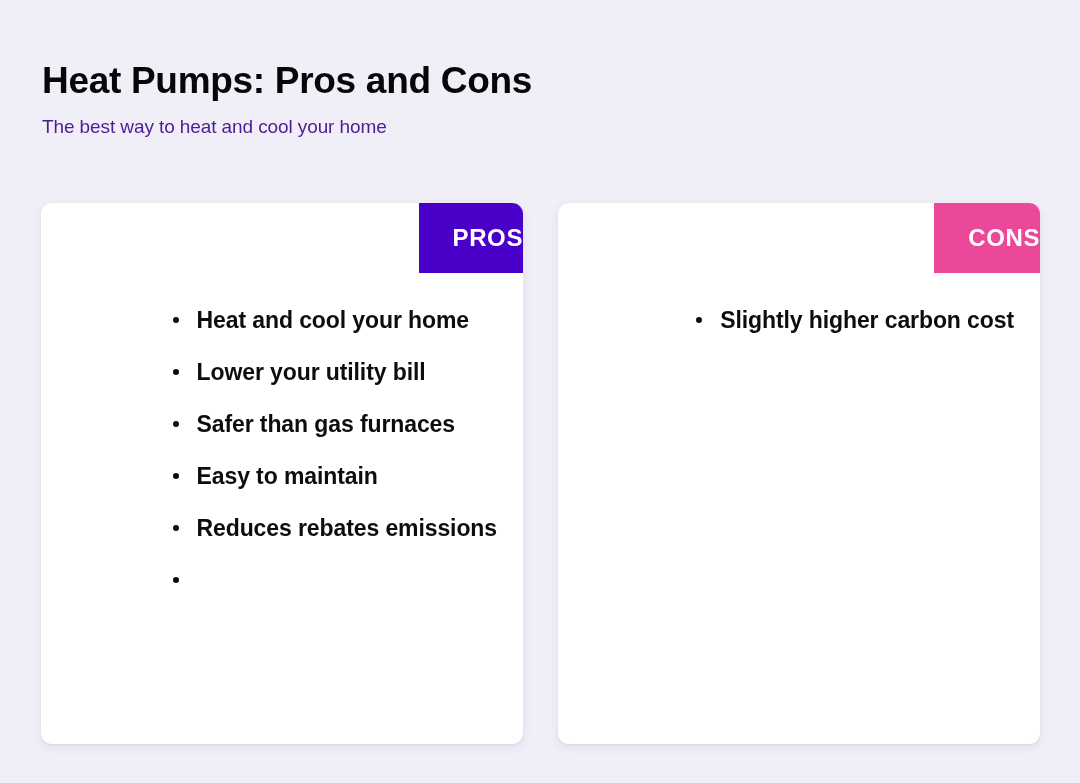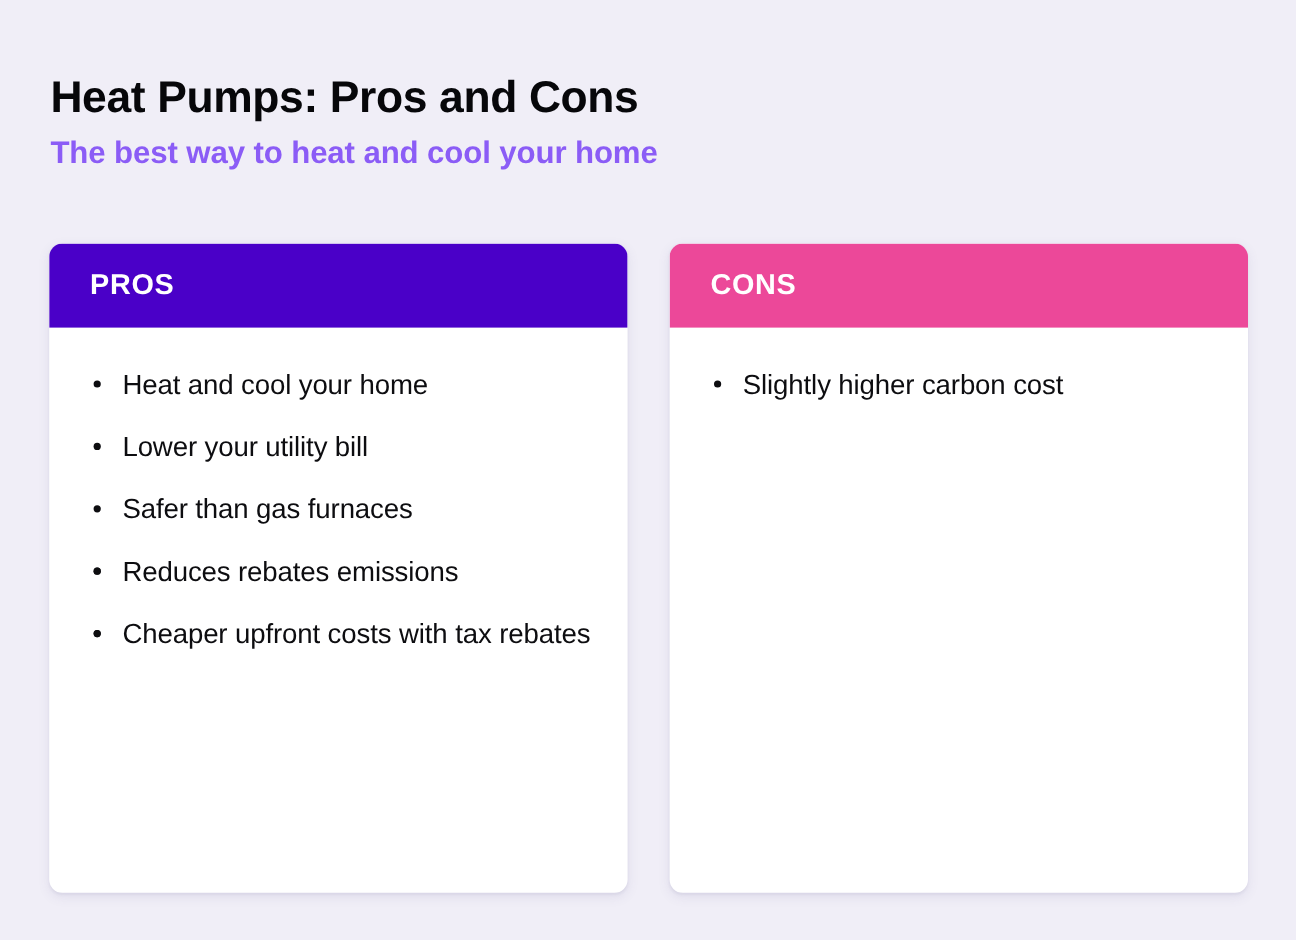--- a/index.html
+++ b/index.html
@@ -31,23 +31,23 @@
   .page-title {
     font-size: 37px;
     font-weight: bold;
     color: #07070a;
     letter-spacing: -0.3px;
     line-height: 46px;
     margin: 0;
     white-space: nowrap;
   }
   .page-subtitle {
-    font-size: 26px;
-    font-weight: bold;
-    color: #8b5cf6;
+    font-size: 19px;
+    font-weight: normal;
+    color: #4c1d95;
     line-height: 38px;
     margin: 4px 0 0 0;
     letter-spacing: -0.1px;
     white-space: nowrap;
   }
 
   
   .cards-row {
     position: absolute;
     left: 41px;
@@ -61,20 +61,21 @@
     width: 482px;
     height: 541px;
     background: #ffffff;
     border-radius: 11px;
     box-shadow: 0 3px 10px rgba(90, 80, 140, 0.10),
                 0 1px 2px rgba(90, 80, 140, 0.07);
     display: flex;
     flex-direction: column;
     overflow: hidden;
     box-sizing: border-box;
+    align-items: flex-end;
   }
   .card-header {
     height: 70px;
     flex: 0 0 70px;
     display: flex;
     align-items: center;
     padding-left: 34px;
     box-sizing: border-box;
   }
   .card-header-label {
@@ -88,20 +89,21 @@
 
   .card-body {
     flex: 1 1 auto;
     padding: 32px 26px 20px 26px;
     box-sizing: border-box;
   }
   .bullet-list {
     list-style: none;
     margin: 0;
     padding: 0;
+    font-weight: bold;
   }
   .bullet-item {
     position: relative;
     padding-left: 35px;
     font-size: 23px;
     line-height: 31px;
     color: #0d0d10;
     margin-bottom: 21px;
     letter-spacing: -0.1px;
   }
@@ -141,31 +143,28 @@
           <li class="bullet-item">
             <span class="bullet-dot"></span>
             <span>Lower your utility bill</span>
           </li>
           <li class="bullet-item">
             <span class="bullet-dot"></span>
             <span>Safer than gas furnaces</span>
           </li>
           <li class="bullet-item">
             <span class="bullet-dot"></span>
+            <span>Easy to maintain</span>
           </li>
           <li class="bullet-item">
             <span class="bullet-dot"></span>
             <span>Reduces rebates emissions</span>
           </li>
           <li class="bullet-item">
             <span class="bullet-dot"></span>
-          </li>
-          <li class="bullet-item">
-            <span class="bullet-dot"></span>
-            <span>Cheaper upfront costs with tax rebates</span>
           </li>
         </ul>
       </div>
     </div>
 
     <div class="card">
       <div class="card-header cons">
         <span class="card-header-label">CONS</span>
       </div>
       <div class="card-body">

